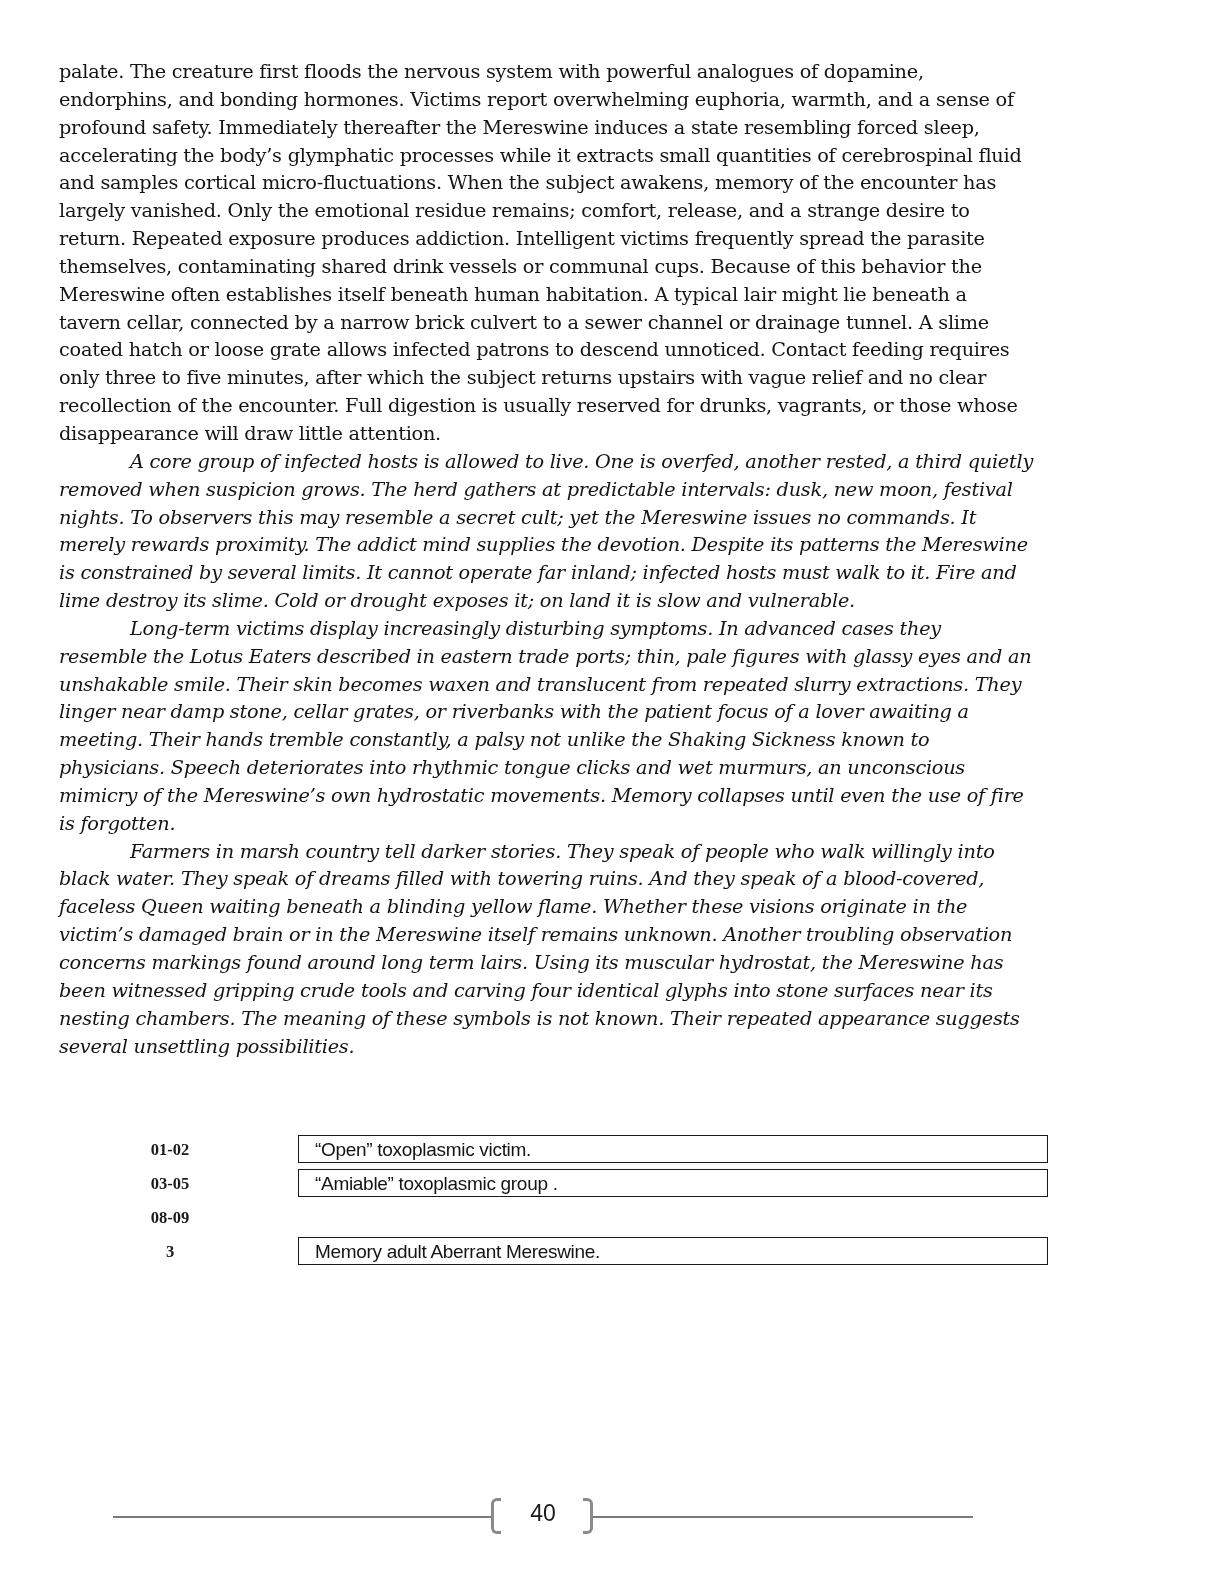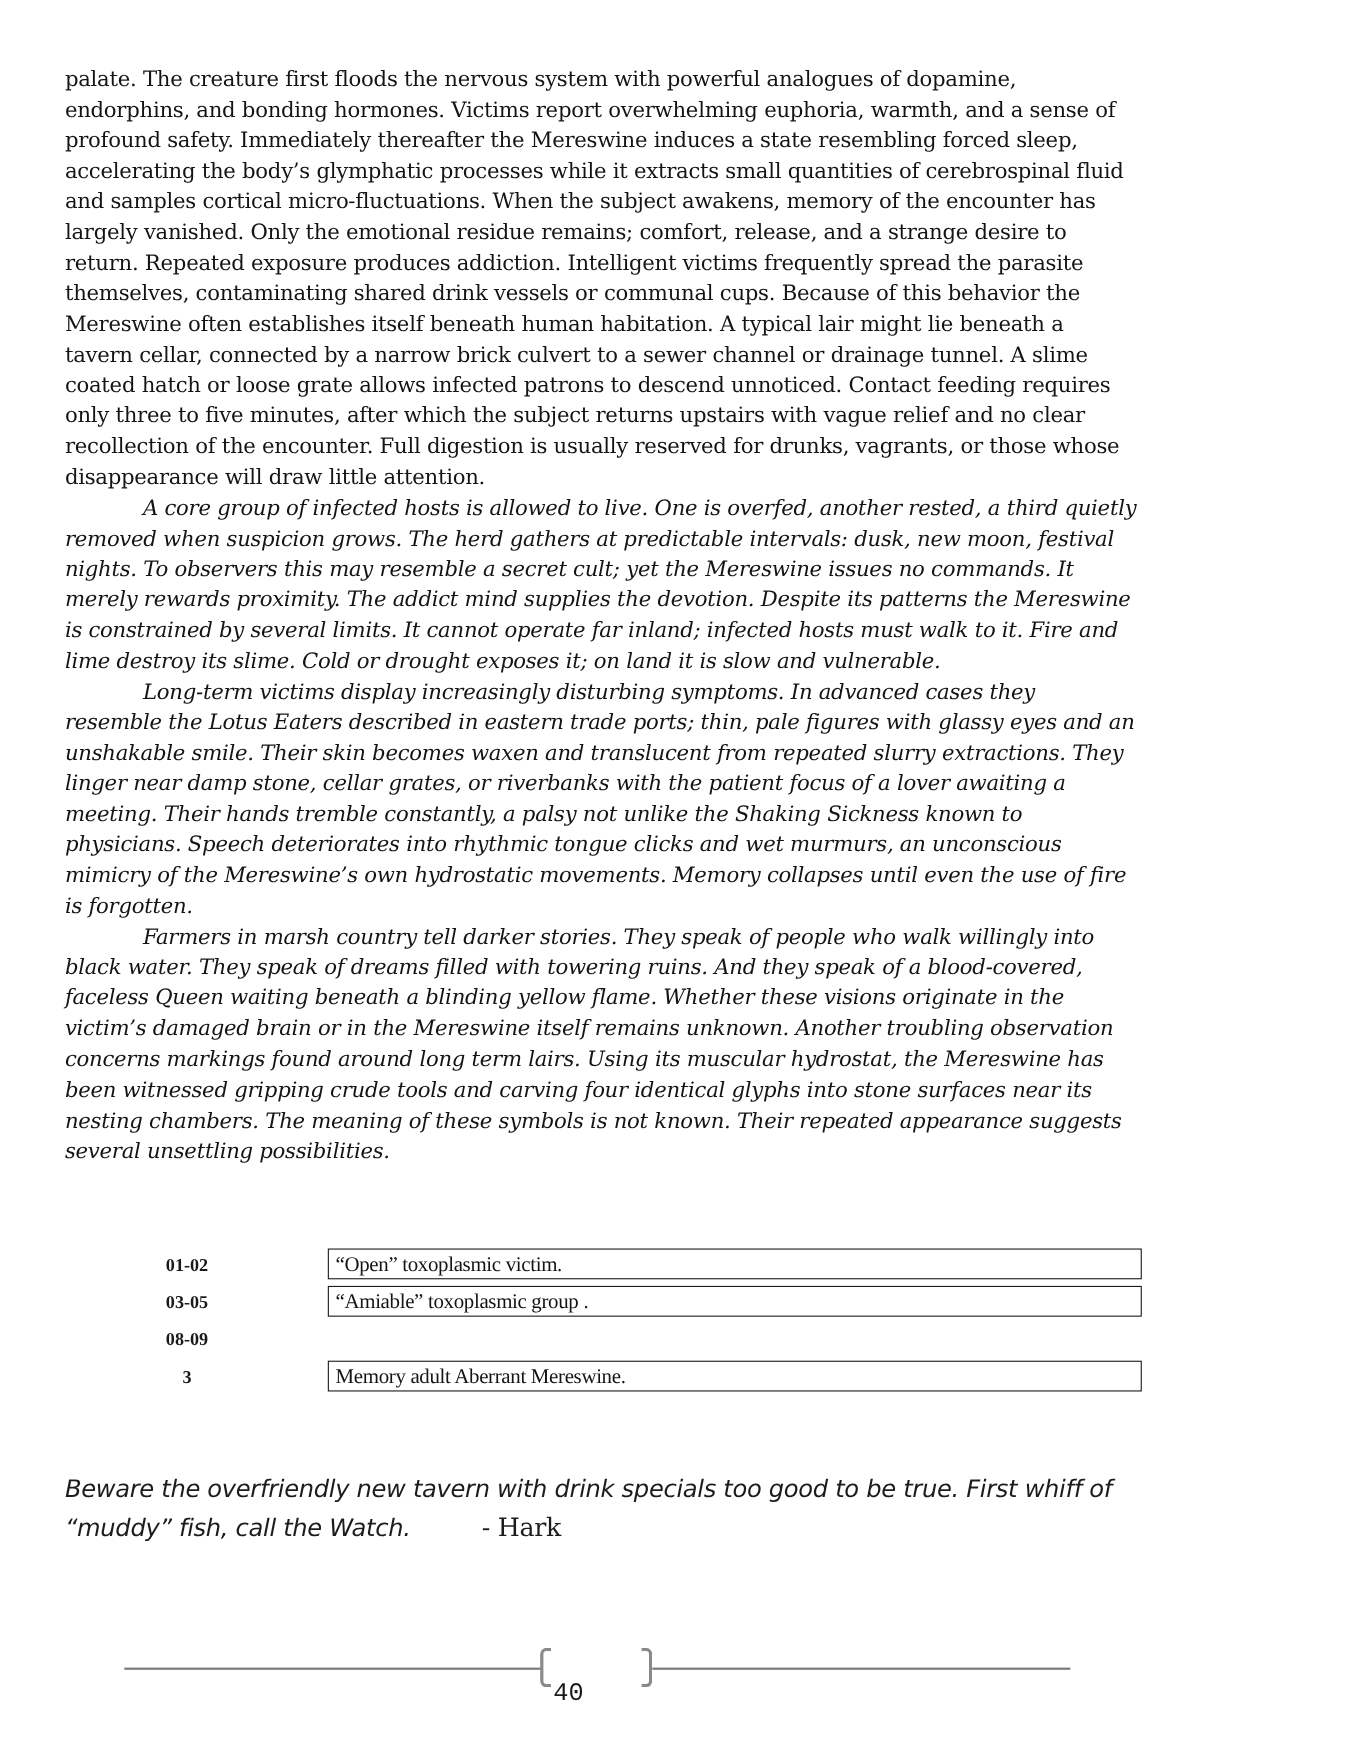--- a/index.html
+++ b/index.html
@@ -17,22 +17,22 @@
     .roll-row { position: relative; height: 30px; margin-bottom: 4px; }
     .roll-label {
       position: absolute; left: 0; top: 0; width: 100px; height: 30px; line-height: 30px;
       text-align: center;
       font-family: Liberation Serif, serif; font-weight: bold;
       font-size: 16.5px; color: #1a1a1a;
     }
     .roll-box {
       position: absolute; left: 178px; top: 0; width: 732px; height: 26px;
       border: 1.6px solid #1a1a1a; box-sizing: content-box;
-      padding-left: 6px; line-height: 28px;
-      font-family: Liberation Serif, serif; font-size: 19px;
+      padding-left: 16px; line-height: 28px;
+      font-family: Liberation Sans, sans-serif; font-size: 19px;
       letter-spacing: -0.3px; color: #141414; white-space: nowrap; overflow: hidden;
     }
     .note {
       position: absolute; left: 59px; top: 1338px; width: 980px;
       font-family: "DejaVu Sans", "Liberation Sans", sans-serif; font-style: italic;
       font-weight: 300; font-size: 22px; line-height: 34px; color: #1c1c1c; letter-spacing: -0.3px;
     }
     .note .sig {
       font-family: "DejaVu Serif", "Liberation Serif", serif; font-style: normal;
       font-size: 23px; margin-left: 58px;
@@ -40,22 +40,22 @@
     .footer { position: absolute; left: 113px; top: 1494px; width: 860px; height: 46px; }
     .footer .rule-left { position: absolute; left: 0; top: 22px; width: 380px; height: 2px; background: #7a7a7a; }
     .footer .rule-right { position: absolute; left: 480px; top: 22px; width: 380px; height: 2px; background: #7a7a7a; }
     .footer .brace {
       position: absolute; top: 4px; width: 10px; height: 36px;
       border: 3px solid #8a8a8a; box-sizing: border-box;
     }
     .footer .brace-left { left: 378px; border-right: none; border-radius: 6px 0 0 6px; }
     .footer .brace-right { left: 470px; border-left: none; border-radius: 0 6px 6px 0; }
     .footer .page-num {
-      position: absolute; left: 390px; top: 6px; width: 80px; text-align: left;
-      font-family: Liberation Mono, monospace; font-size: 23px; color: #1a1a1a; margin-top: 26px;
+      position: absolute; left: 390px; top: 6px; width: 80px; text-align: center;
+      font-family: Liberation Sans, sans-serif; font-size: 23px; color: #1a1a1a;
     }
   </style>
 </head>
 <body>
 
 <div class="page">
 
   <div class="body-text">
     <p>palate. The creature first floods the nervous system with powerful analogues of dopamine, endorphins, and bonding hormones. Victims report overwhelming euphoria, warmth, and a sense of profound safety. Immediately thereafter the Mereswine induces a state resembling forced sleep, accelerating the body’s glymphatic processes while it extracts small quantities of cerebrospinal fluid and samples cortical micro-fluctuations. When the subject awakens, memory of the encounter has largely vanished. Only the emotional residue remains; comfort, release, and a strange desire to return. Repeated exposure produces addiction. Intelligent victims frequently spread the parasite themselves, contaminating shared drink vessels or communal cups. Because of this behavior the Mereswine often establishes itself beneath human habitation. A typical lair might lie beneath a tavern cellar, connected by a narrow brick culvert to a sewer channel or drainage tunnel. A slime coated hatch or loose grate allows infected patrons to descend unnoticed. Contact feeding requires only three to five minutes, after which the subject returns upstairs with vague relief and no clear recollection of the encounter. Full digestion is usually reserved for drunks, vagrants, or those whose disappearance will draw little attention.</p>
     <p class="indent">A core group of infected hosts is allowed to live. One is overfed, another rested, a third quietly removed when suspicion grows. The herd gathers at predictable intervals: dusk, new moon, festival nights. To observers this may resemble a secret cult; yet the Mereswine issues no commands. It merely rewards proximity. The addict mind supplies the devotion. Despite its patterns the Mereswine is constrained by several limits. It cannot operate far inland; infected hosts must walk to it. Fire and lime destroy its slime. Cold or drought exposes it; on land it is slow and vulnerable.</p>
@@ -74,24 +74,20 @@
     </div>
     <div class="roll-row">
       <div class="roll-label">08-09</div>
     </div>
     <div class="roll-row">
       <div class="roll-label">3</div>
       <div class="roll-box">Memory adult Aberrant Mereswine.</div>
     </div>
   </div>
 
-  <div class="note">
-    <span>Beware the overfriendly new tavern with drink specials too good to be true. First whiff of “muddy” fish, call the Watch.</span>
-    <span class="sig">- Hark</span>
-  </div>
 
   <div class="footer">
     <div class="rule-left"></div>
     <div class="brace brace-left"></div>
     <div class="page-num">40</div>
     <div class="brace brace-right"></div>
     <div class="rule-right"></div>
   </div>
 
 </div>

